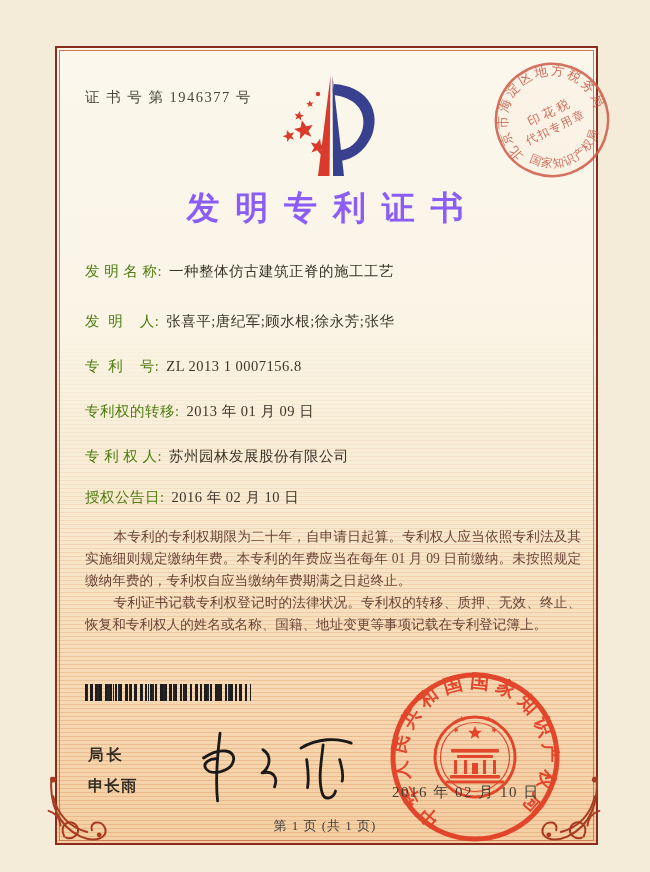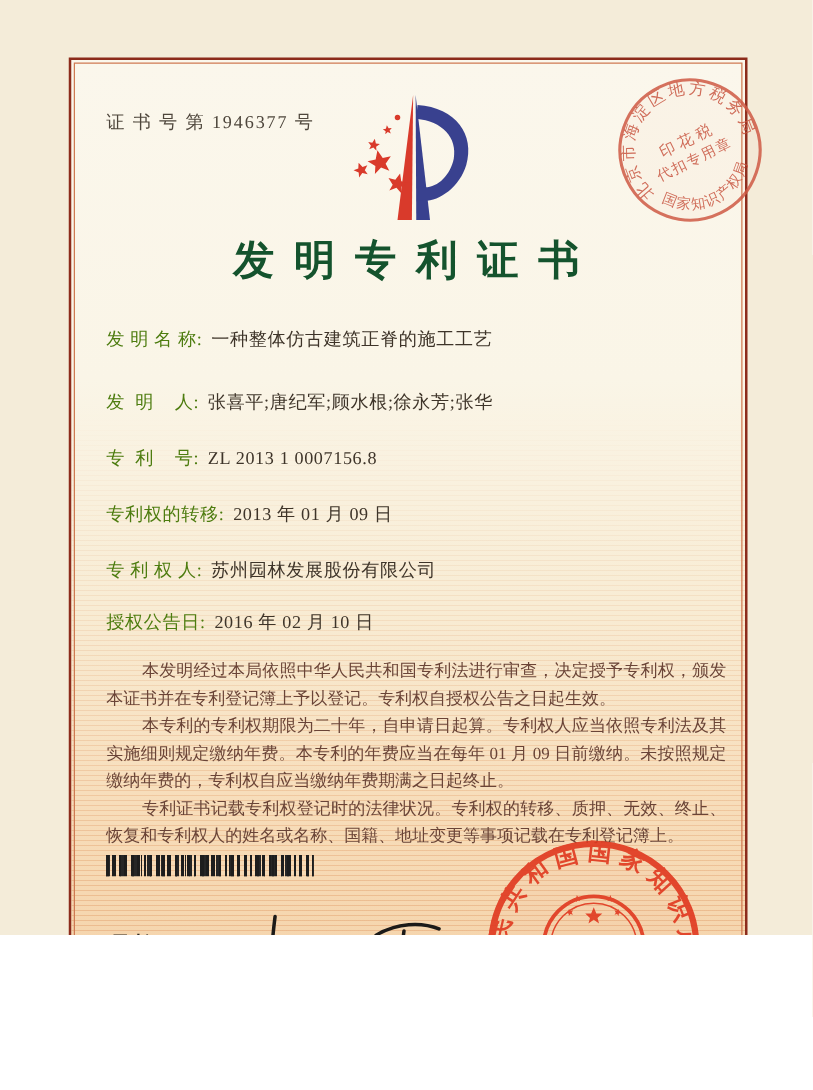--- a/index.html
+++ b/index.html
@@ -1,17 +1,17 @@
 <!DOCTYPE html>
 <html><head>
 <meta charset="utf-8">
 <style>
   html,body{margin:0;padding:0;}
   .cert{
-    position:relative;width:650px;height:748px;overflow:hidden;
+    position:relative;width:650px;height:872px;overflow:hidden;
     background:#f4ecd9;
     font-family:"Liberation Serif","DejaVu Serif",serif;
   }
   
   .frame{
     position:absolute;left:55px;top:46px;width:543px;height:799px;
     border:2.5px solid #8c2b1b;box-sizing:border-box;
     background:linear-gradient(180deg,#fbf7ec 0%,#faf5e7 32%,#f8ecd4 55%,#f7ddba 75%,#f4cfa3 100%);
   }
   .frame-inner{
@@ -23,21 +23,21 @@
     -webkit-mask:linear-gradient(180deg,transparent 0 35%,rgba(0,0,0,.5) 60%,#000 85%);
     mask:linear-gradient(180deg,transparent 0 35%,rgba(0,0,0,.5) 60%,#000 85%);
     pointer-events:none;
   }
   .certnum{position:absolute;left:85px;top:88px;font-size:14.5px;letter-spacing:1.5px;color:#4e463c;}
   .logo{position:absolute;left:277px;top:70px;}
   .taxstamp{position:absolute;left:490px;top:58px;transform:rotate(-26deg);opacity:.85;}
   .taxstamp text{font-family:"Liberation Sans","DejaVu Sans",sans-serif;fill:#c85540;}
   .title{
     position:absolute;left:0;right:0;top:186px;text-align:center;
-    font-size:33px;font-weight:600;color:#14532d;letter-spacing:.48em;text-indent:.48em;
+    font-size:33px;font-weight:600;color:#8b5cf6;letter-spacing:.48em;text-indent:.48em;
   }
   .fieldrow{position:absolute;left:85px;font-size:14.5px;color:#3e3429;letter-spacing:.5px;white-space:nowrap;}
   .fieldrow .lbl{white-space:pre;color:#4d7c0f;margin-right:7px;}
   .f0{top:262px}.f1{top:312px}.f2{top:357px}.f3{top:402px}.f4{top:447px}.f5{top:488px}
   .body{
     position:absolute;left:85px;top:526px;width:496px;
     font-size:13.6px;line-height:22px;color:#6a4437;text-align:justify;
   }
   .body p{margin:0;text-indent:2.1em;}
   .barcode{
@@ -110,21 +110,20 @@
     <span class="lbl">专利权的转移:</span><span class="val">2013 年 01 月 09 日</span>
   </div>
   <div class="fieldrow f4">
     <span class="lbl">专 利 权 人:</span><span class="val">苏州园林发展股份有限公司</span>
   </div>
   <div class="fieldrow f5">
     <span class="lbl">授权公告日:</span><span class="val">2016 年 02 月 10 日</span>
   </div>
 
   <div class="body">
-    <p>本发明经过本局依照中华人民共和国专利法进行审查，决定授予专利权，颁发本证书并在专利登记簿上予以登记。专利权自授权公告之日起生效。</p>
     <p>本专利的专利权期限为二十年，自申请日起算。专利权人应当依照专利法及其实施细则规定缴纳年费。本专利的年费应当在每年 01 月 09 日前缴纳。未按照规定缴纳年费的，专利权自应当缴纳年费期满之日起终止。</p>
     <p>专利证书记载专利权登记时的法律状况。专利权的转移、质押、无效、终止、恢复和专利权人的姓名或名称、国籍、地址变更等事项记载在专利登记簿上。</p>
   </div>
 
   <div class="barcode"></div>
 
   <div class="issuer-title">局长</div>
   <div class="issuer-name">申长雨</div>
 
   <svg class="signature" width="165" height="95" viewBox="0 0 200 95">

